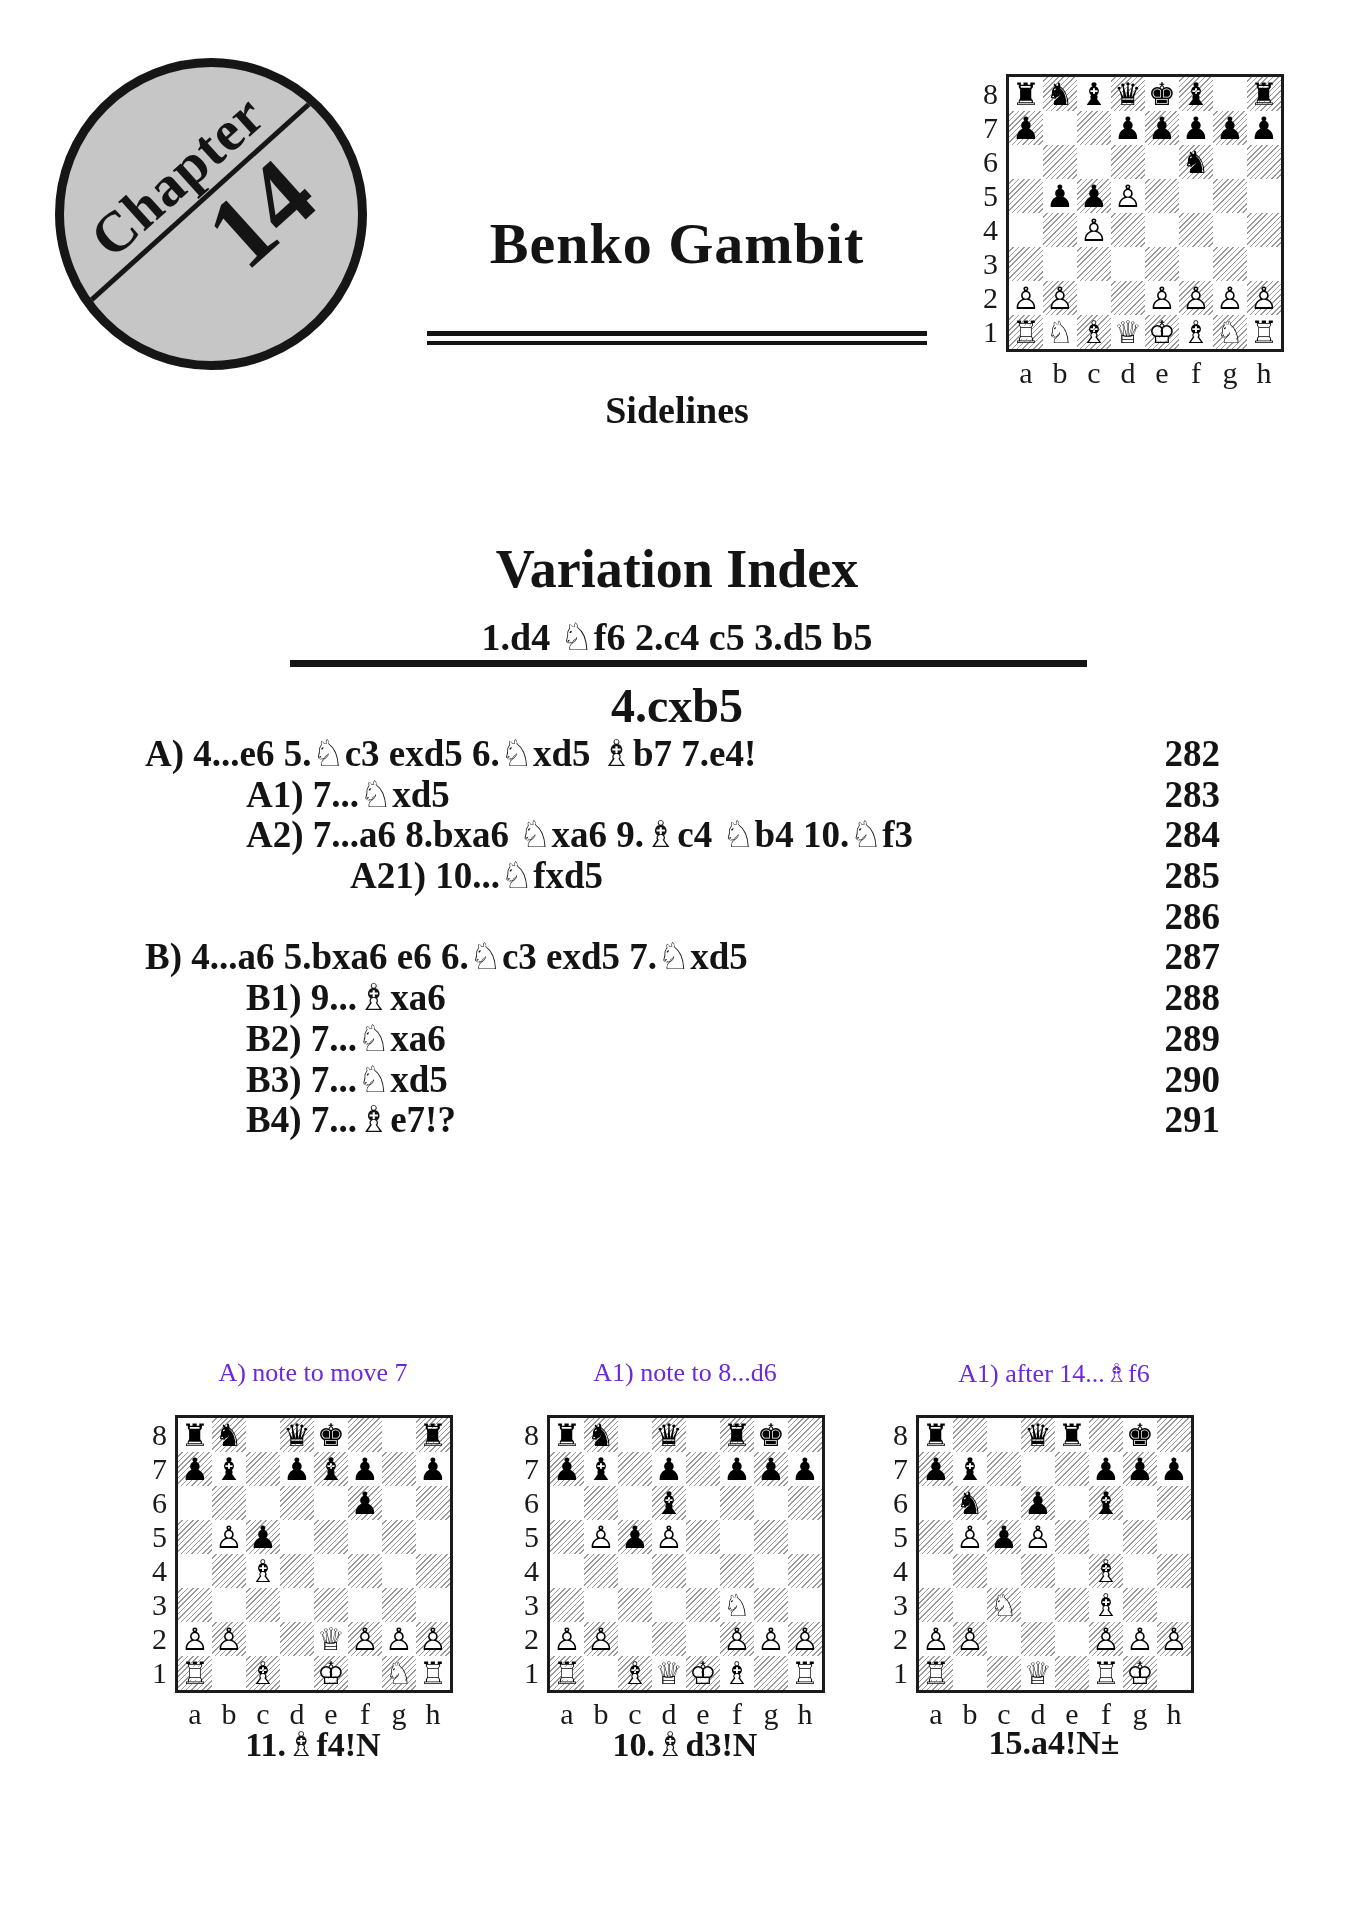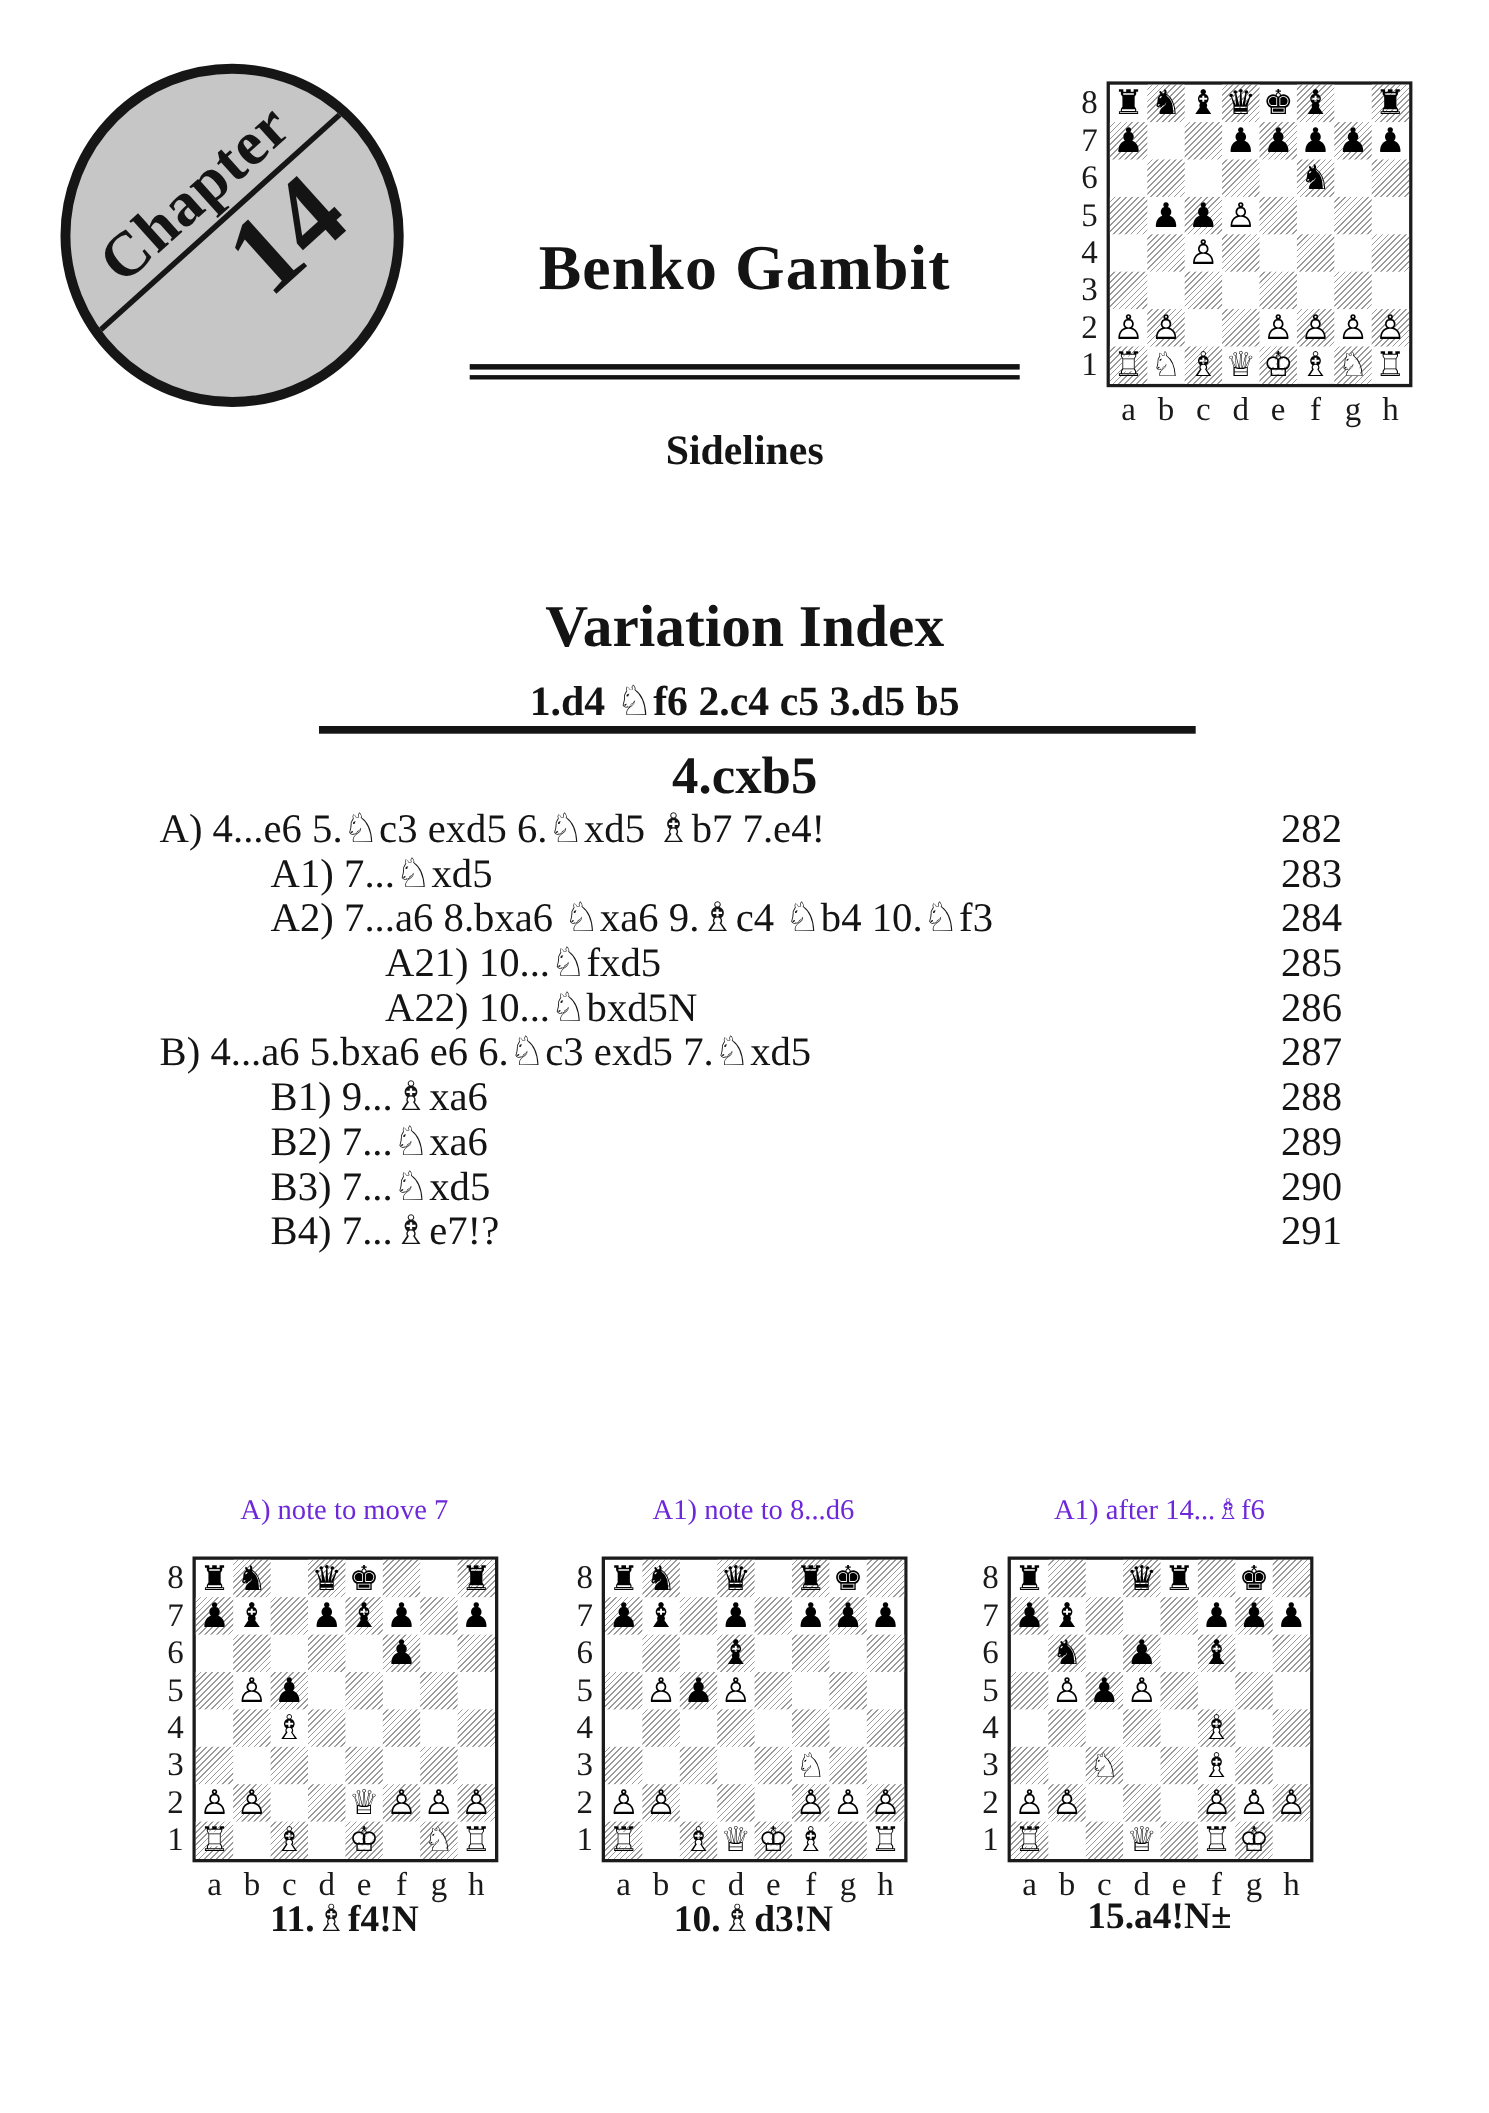--- a/index.html
+++ b/index.html
@@ -22,21 +22,21 @@
   #title-rule{top:331px;left:427px;width:500px;height:14px;
               border-top:5px solid #141414;border-bottom:4px solid #141414}
   #subtitle{top:388px;font-size:38px;font-weight:bold}
   #vi-heading{top:538px;font-size:54px;font-weight:bold}
   #moves-header{top:615px;font-size:38px;font-weight:bold}
   #index-rule{top:660px;left:290px;width:797px;height:7px;background:#141414}
   #moves-subheader{top:678px;font-size:48px;font-weight:bold}
 
   
   #vindex{top:734px;left:0;width:1354px}
-  .vrow{position:relative;height:40.7px;line-height:40.4px;font-size:37px;font-weight:normal}
+  .vrow{position:relative;height:40.7px;line-height:40.4px;font-size:37px;font-weight:bold}
   .vtext{position:absolute;white-space:nowrap}
   .ind0 .vtext{left:145px}
   .ind1 .vtext{left:246px}
   .ind2 .vtext{left:350px}
   .vpage{position:absolute;right:134px}
 
   
   .diagram{position:absolute;width:320px;height:320px}
   .board{position:absolute;left:28px;top:0;width:278px;height:278px;border:3px solid #1b1b1b;
          display:grid;grid-template-columns:repeat(8,34px);grid-template-rows:repeat(8,34px);background:#fff}
@@ -86,21 +86,20 @@
       </div>
       <div class="vrow ind1">
         <span class="vtext">A2) 7...a6 8.bxa6 ♘xa6 9.♗c4 ♘b4 10.♘f3</span>
         <span class="vpage">284</span>
       </div>
       <div class="vrow ind2">
         <span class="vtext">A21) 10...♘fxd5</span>
         <span class="vpage">285</span>
       </div>
       <div class="vrow ind2">
-        <span class="vtext">A22) 10...♘bxd5N</span>
         <span class="vpage">286</span>
       </div>
       <div class="vrow ind0">
         <span class="vtext">B) 4...a6 5.bxa6 e6 6.♘c3 exd5 7.♘xd5</span>
         <span class="vpage">287</span>
       </div>
       <div class="vrow ind1">
         <span class="vtext">B1) 9...♗xa6</span>
         <span class="vpage">288</span>
       </div>

